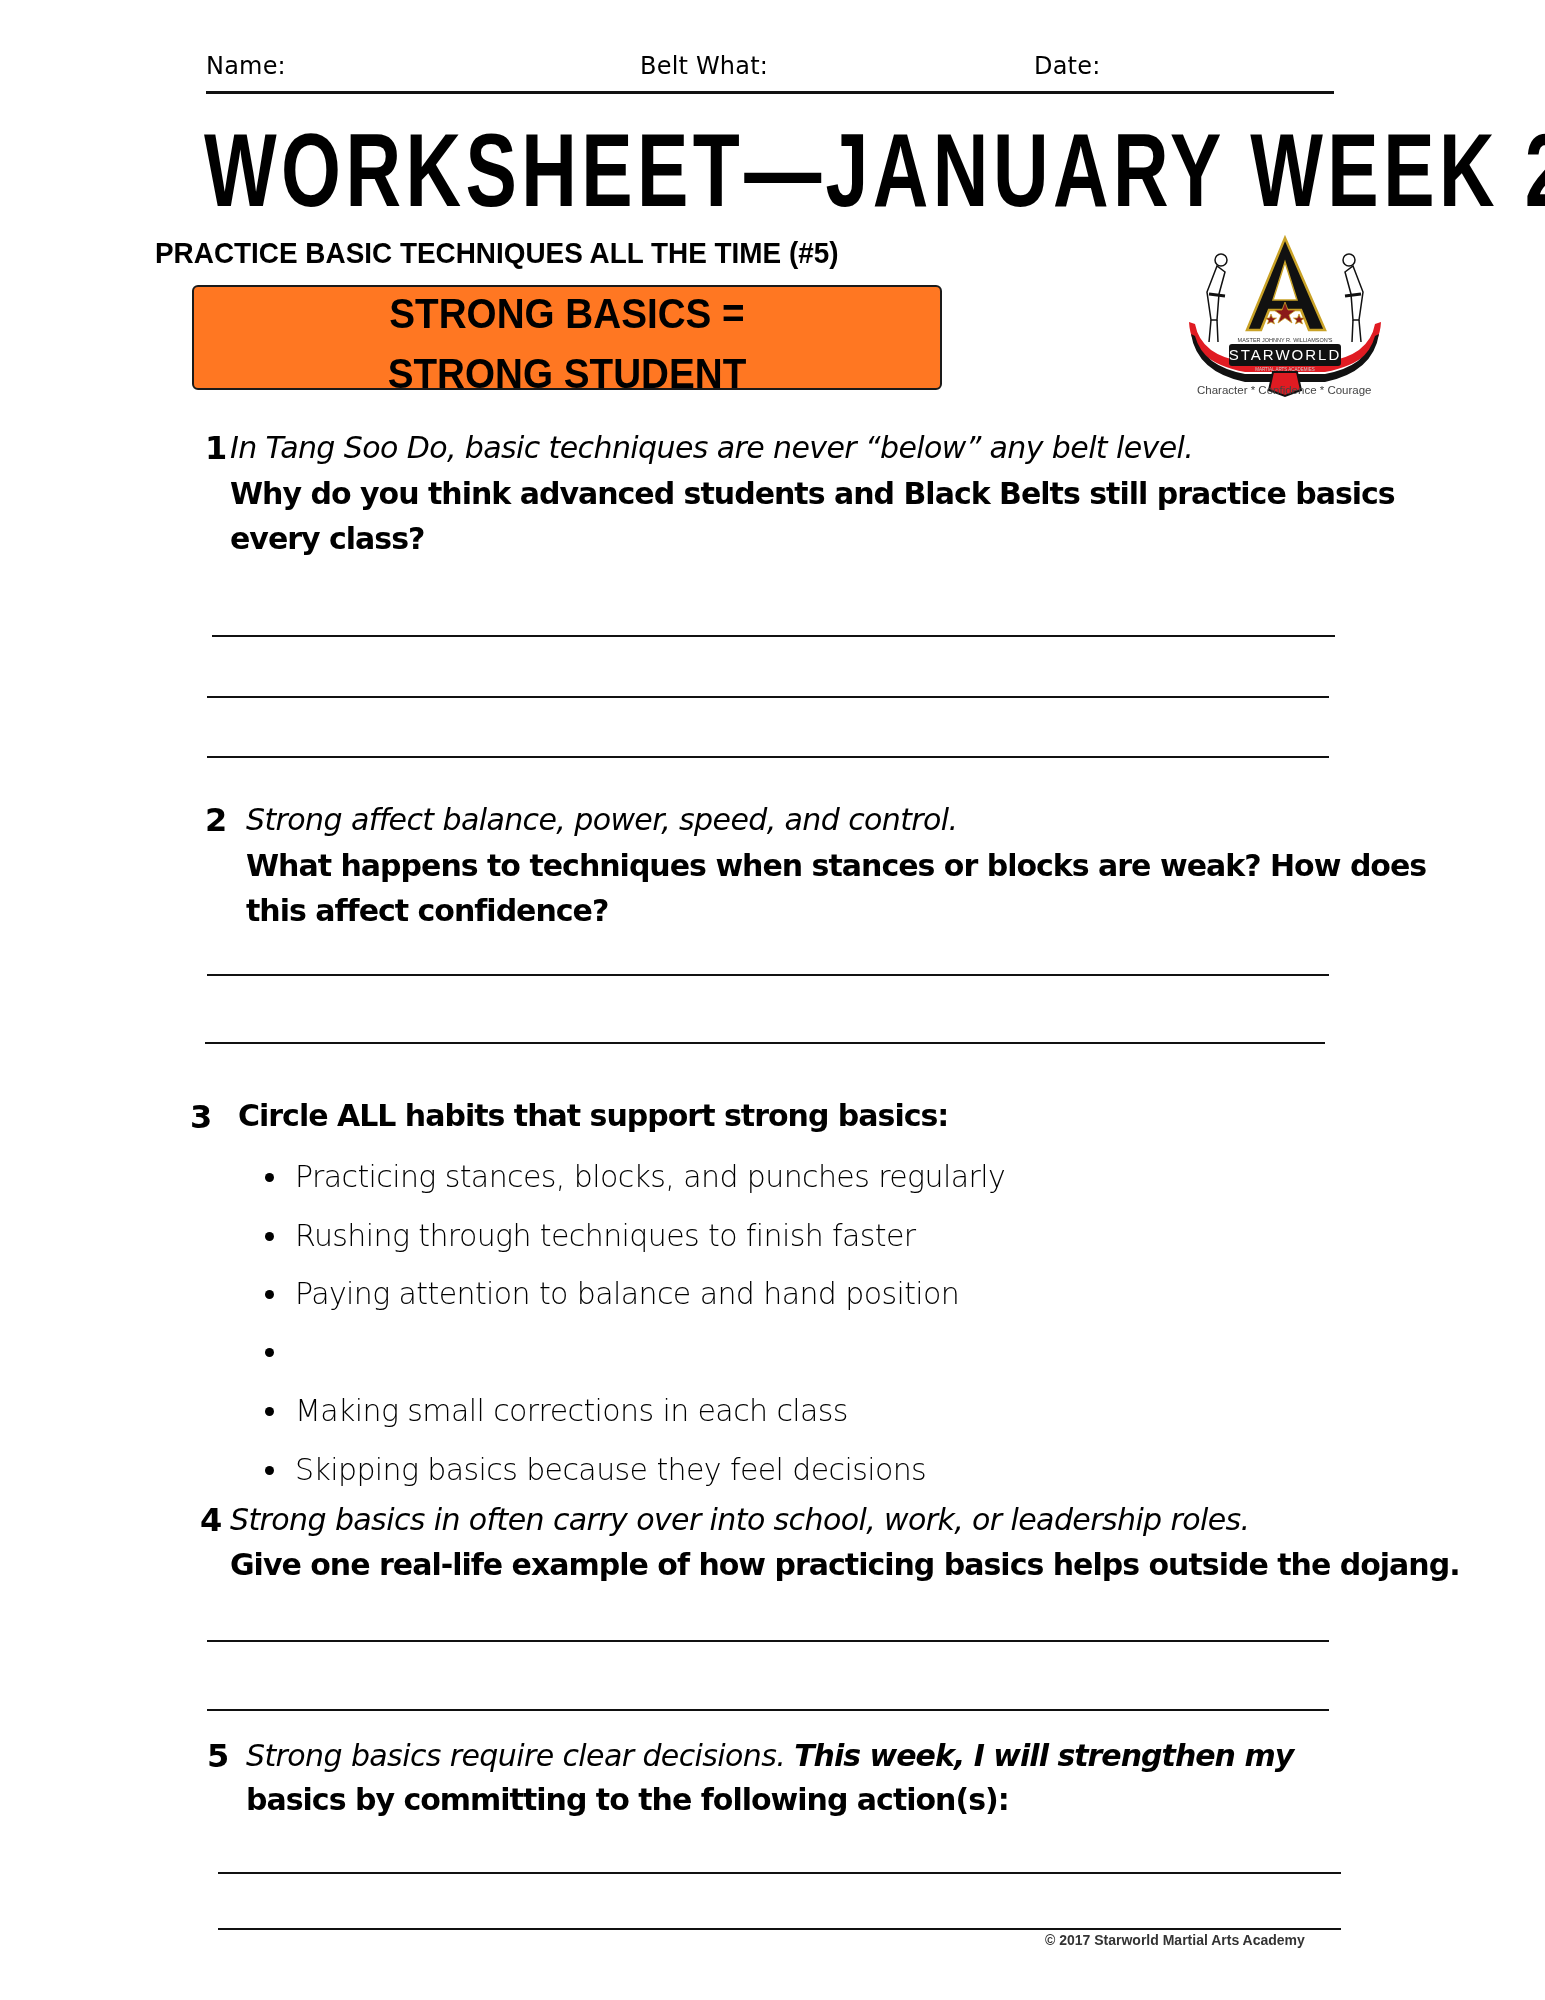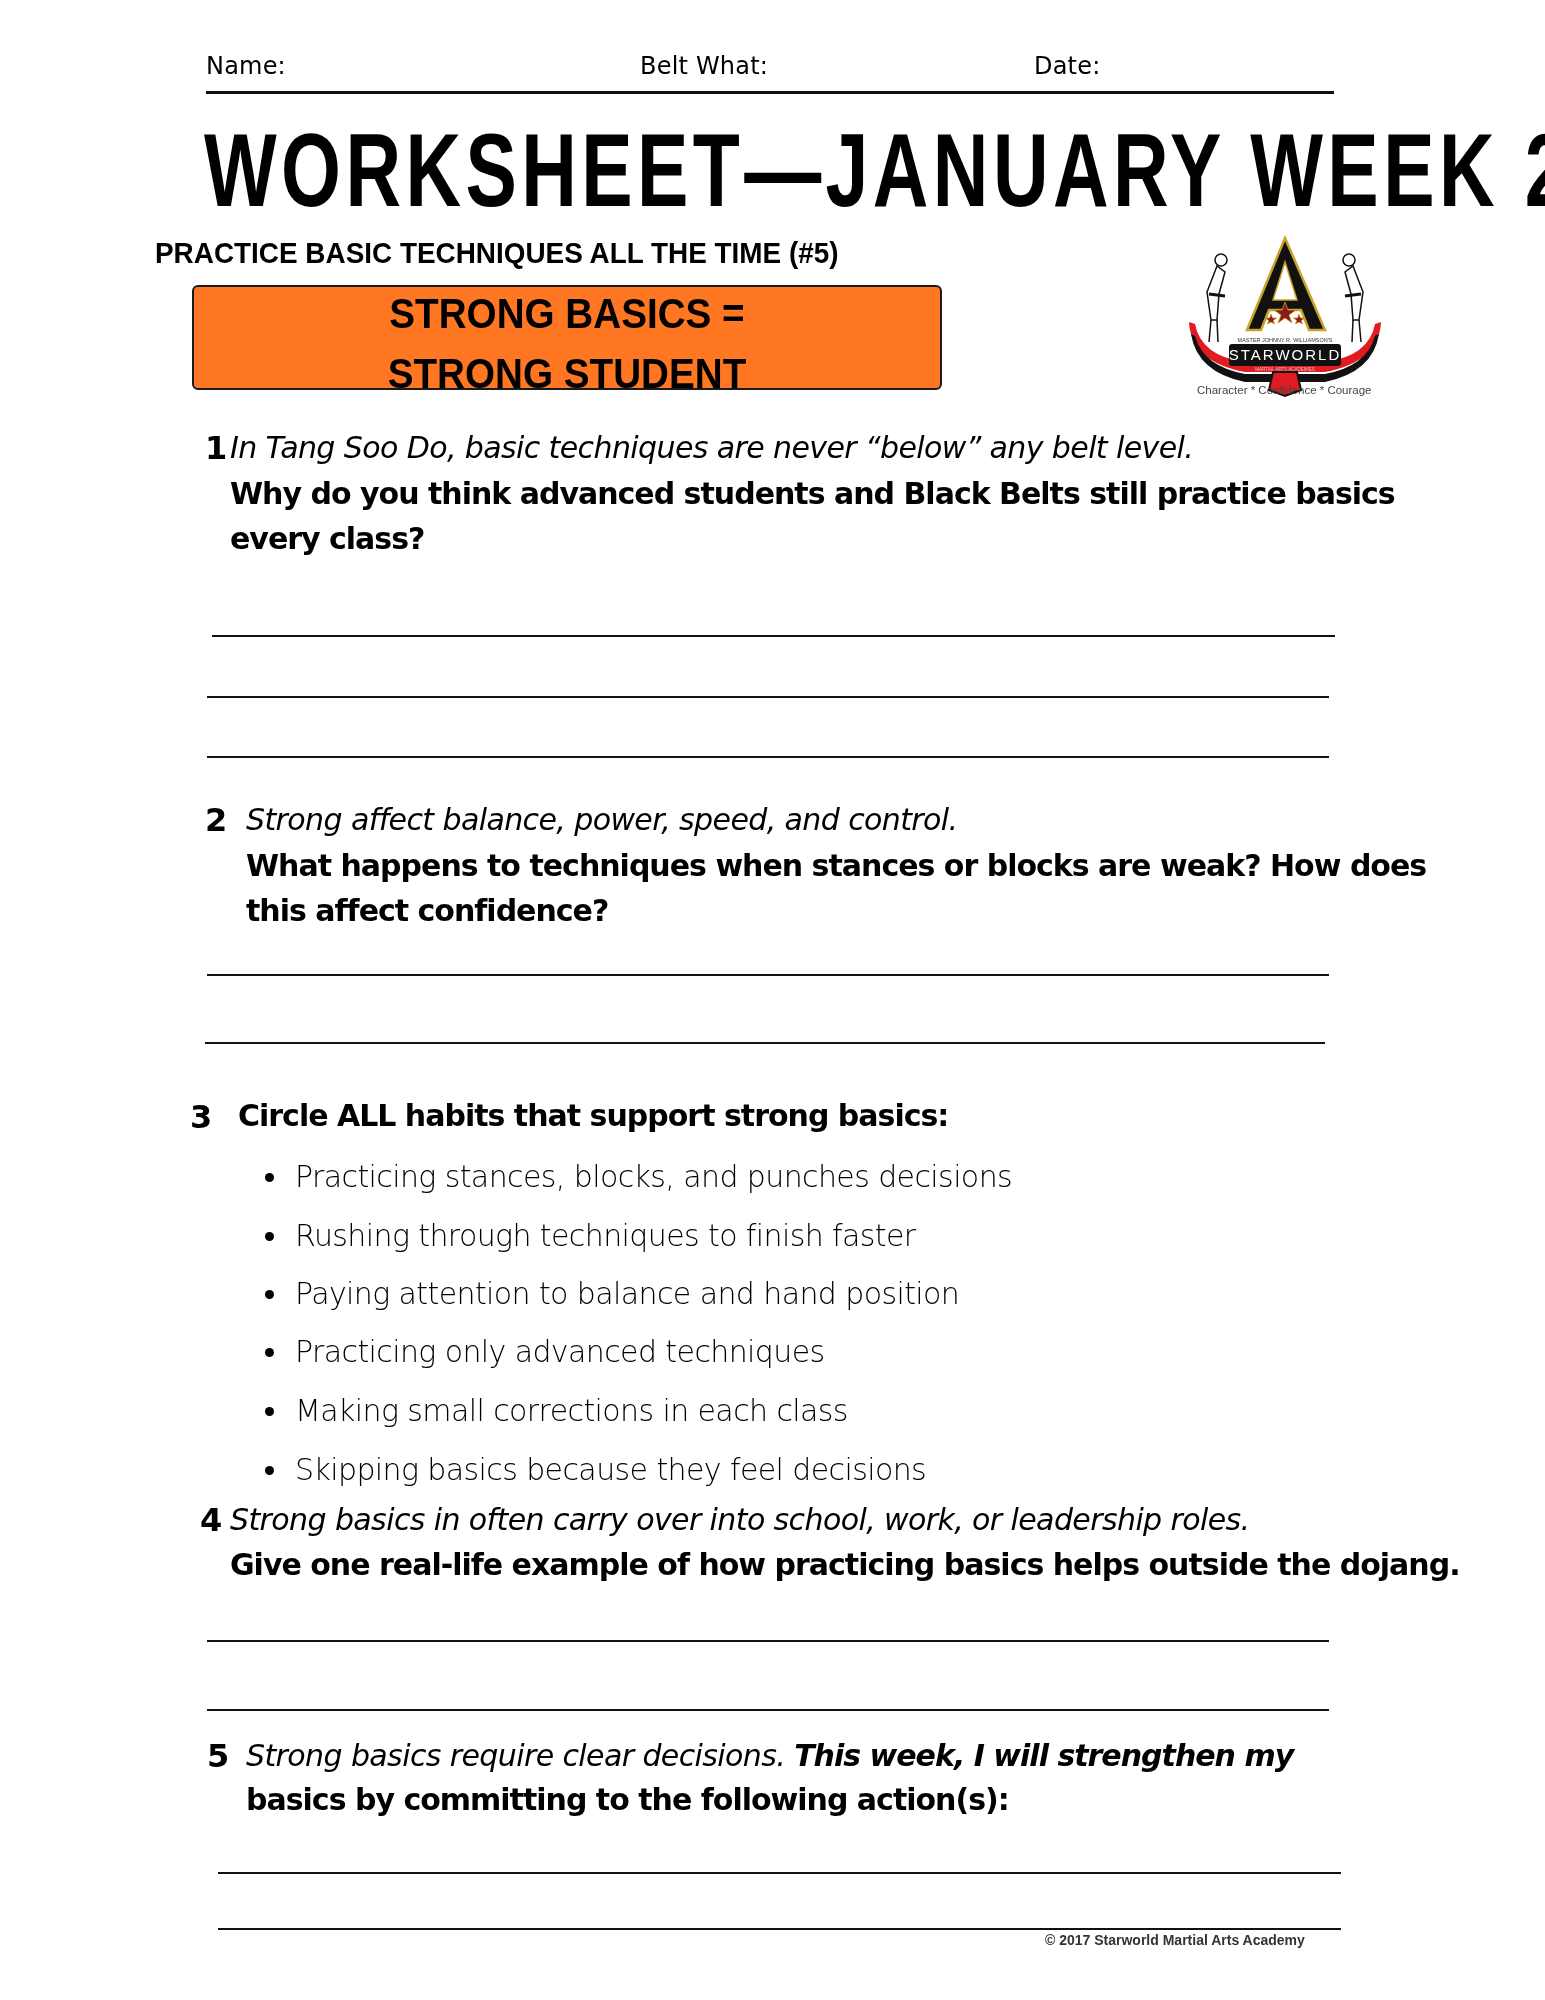--- a/index.html
+++ b/index.html
@@ -117,33 +117,32 @@
 <div class="abs qbold" style="left:246px; top:846px">What happens to techniques when stances or blocks are weak? How does</div>
 <div class="abs qbold" style="left:246px; top:891px">this affect confidence?</div>
 <div class="abs ans-line" style="left:207px; width:1122px; top:974px"></div>
 <div class="abs ans-line" style="left:205px; width:1120px; top:1042px"></div>
 
 <div class="abs qnum" style="left:190px; top:1097px">3</div>
 <div class="abs qbold" style="left:238px; top:1096px">Circle ALL habits that support strong basics:</div>
 
 <div class="abs" style="left:0; top:1157px; width:1545px; height:40px">
   <span class="bullet-dot" style="top:16px"></span>
-  <span class="abs bullet-item" style="left:295px; top:0">Practicing stances, blocks, and punches decisions</span>
+  <span class="abs bullet-item" style="left:295px; top:0">Practicing stances, blocks, and punches regularly</span>
 </div>
 <div class="abs" style="left:0; top:1216px; width:1545px; height:40px">
   <span class="bullet-dot" style="top:16px"></span>
   <span class="abs bullet-item" style="left:295px; top:0">Rushing through techniques to finish faster</span>
 </div>
 <div class="abs" style="left:0; top:1274px; width:1545px; height:40px">
   <span class="bullet-dot" style="top:16px"></span>
   <span class="abs bullet-item" style="left:295px; top:0">Paying attention to balance and hand position</span>
 </div>
 <div class="abs" style="left:0; top:1332px; width:1545px; height:40px">
   <span class="bullet-dot" style="top:16px"></span>
-  <span class="abs bullet-item" style="left:295px; top:0">Practicing only advanced techniques</span>
 </div>
 <div class="abs" style="left:0; top:1391px; width:1545px; height:40px">
   <span class="bullet-dot" style="top:16px"></span>
   <span class="abs bullet-item" style="left:295px; top:0">Making small corrections in each class</span>
 </div>
 <div class="abs" style="left:0; top:1450px; width:1545px; height:40px">
   <span class="bullet-dot" style="top:16px"></span>
   <span class="abs bullet-item" style="left:295px; top:0">Skipping basics because they feel decisions</span>
 </div>
 

